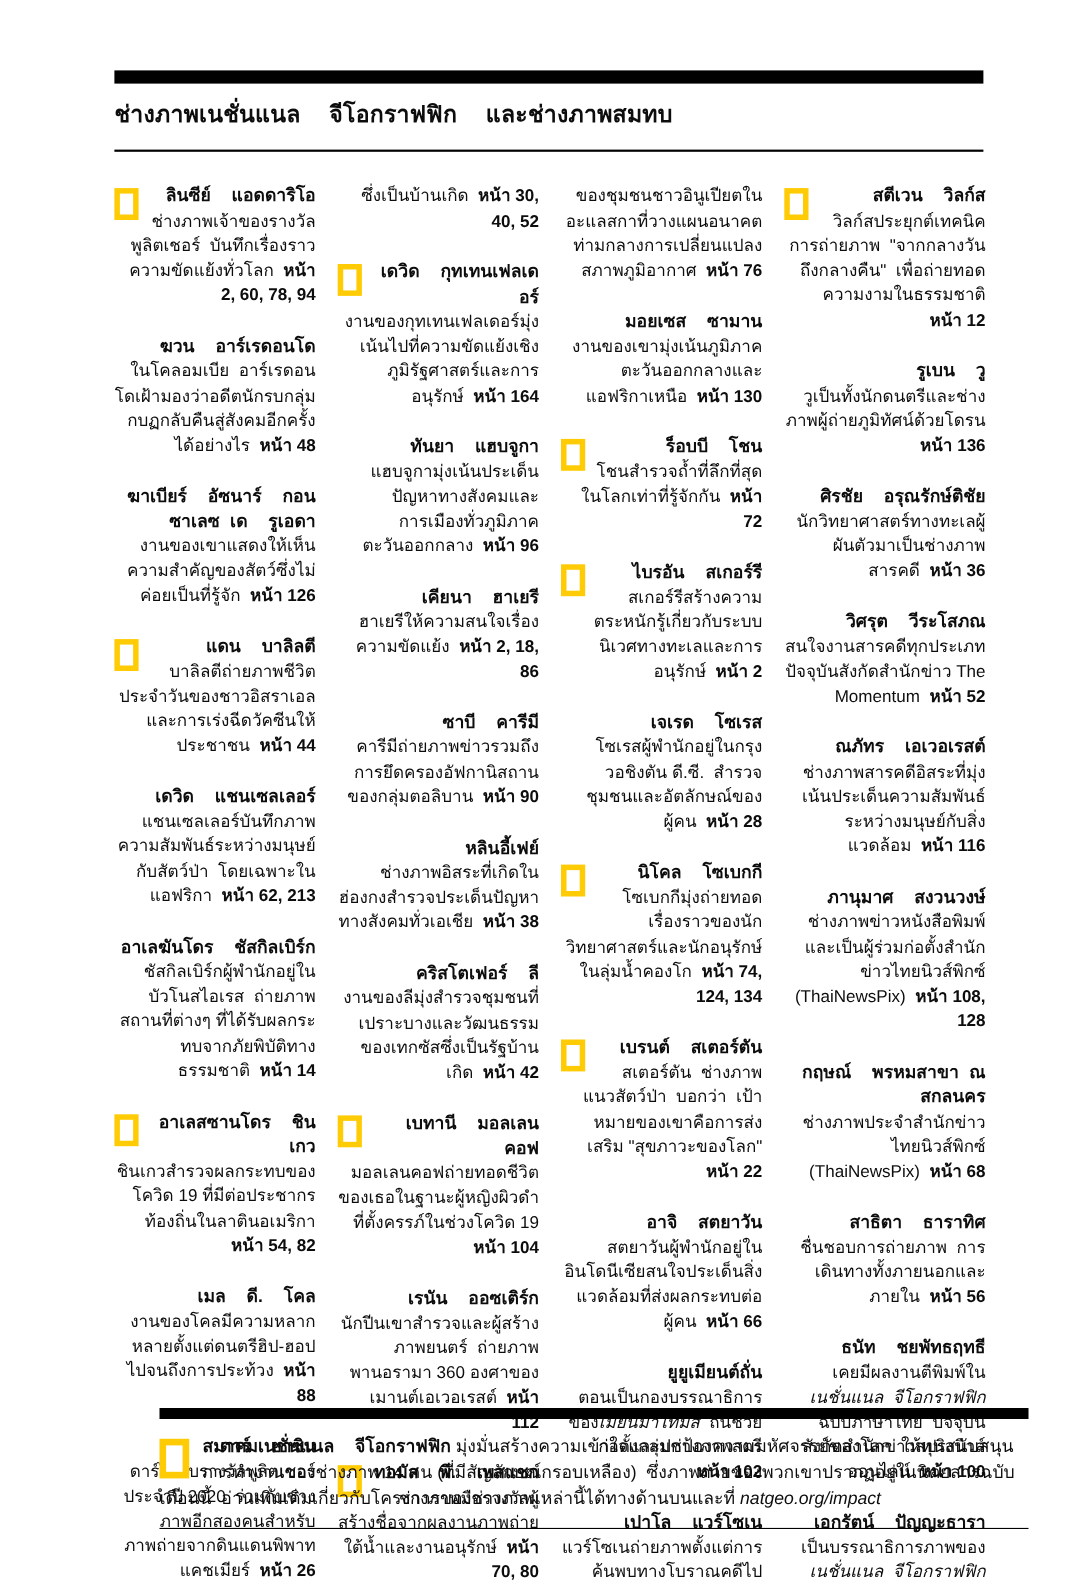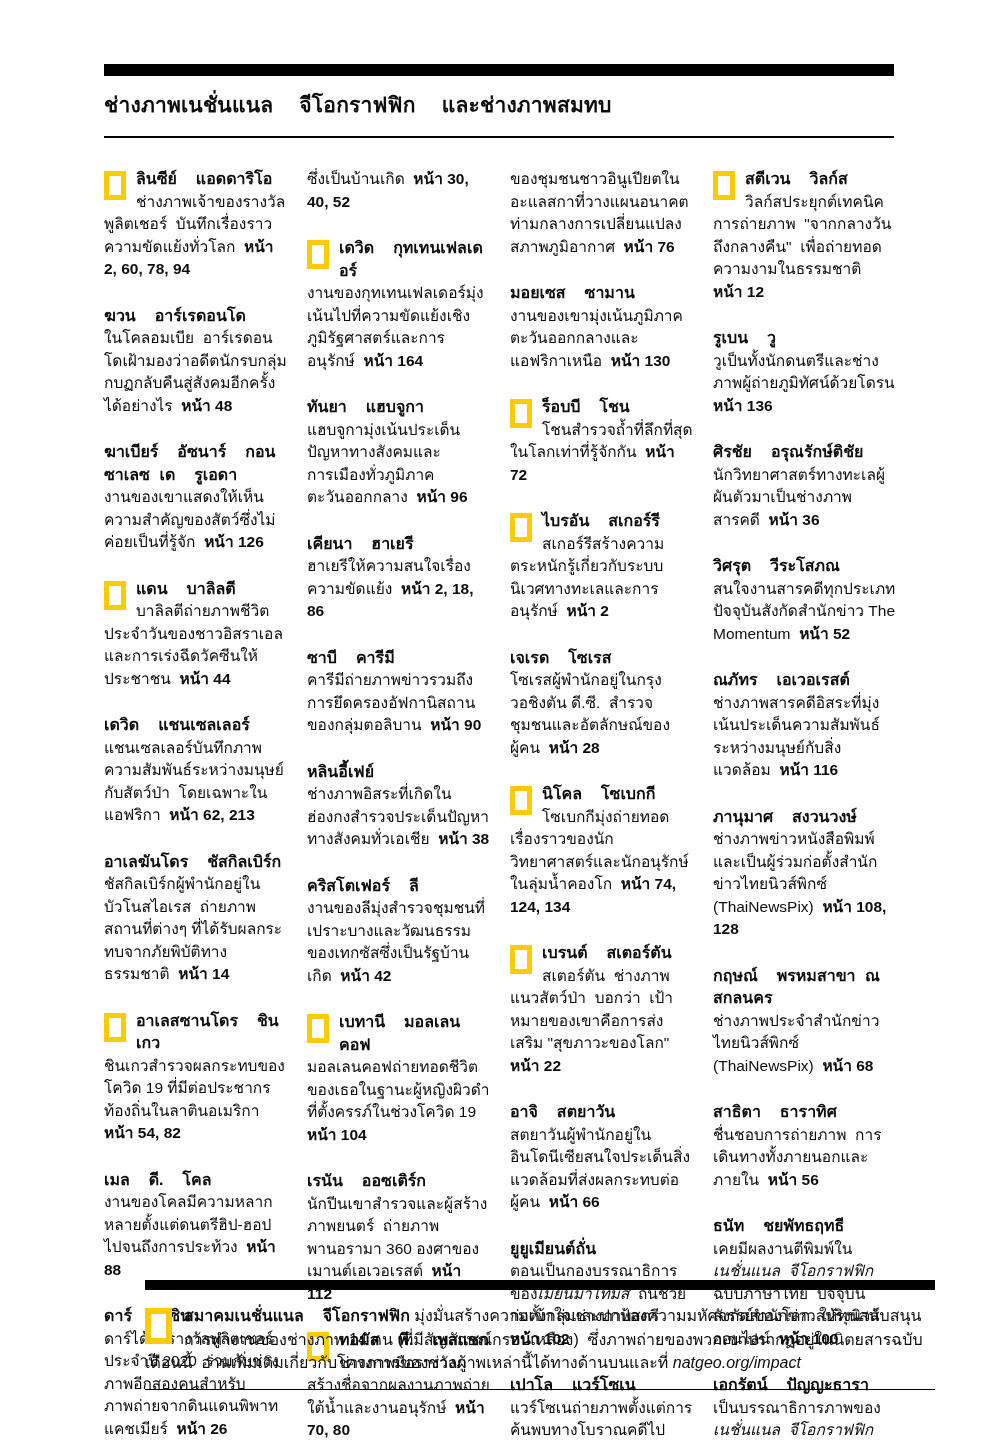--- a/index.html
+++ b/index.html
@@ -11,21 +11,21 @@
   .topbar{height:12px;background:#000;}
   .title{
     text-align:left;font-weight:bold;font-size:21px;line-height:26px;
     padding:16px 0 18px;word-spacing:7px;letter-spacing:.2px;white-space:pre-wrap;
   }
   .rule{border:none;border-top:2px solid #000;margin:0;}
   .columns{display:flex;gap:20px;padding-top:30px;align-items:flex-start;}
   .col{width:183px;flex:0 0 183px;}
   .entry{
     margin:0 0 24px 0;font-size:15.5px;line-height:22.5px;
-    white-space:pre-wrap;overflow-wrap:break-word;
+    white-space:pre-wrap;overflow-wrap:break-word;text-align:right;
   }
   .entry .name{font-weight:bold;font-size:16px;word-spacing:5px;}
   .entry .pages{font-weight:bold;}
   .entry .i{font-style:italic;}
   .marker{
     float:left;width:12px;height:19px;border:5px solid #FFCB05;
     margin:3px 10px 2px 0;background:#fff;
   }
   .footer{position:absolute;left:0;top:1216px;width:790px;margin-left:41px;}
   .footerbar{height:10px;background:#000;}

